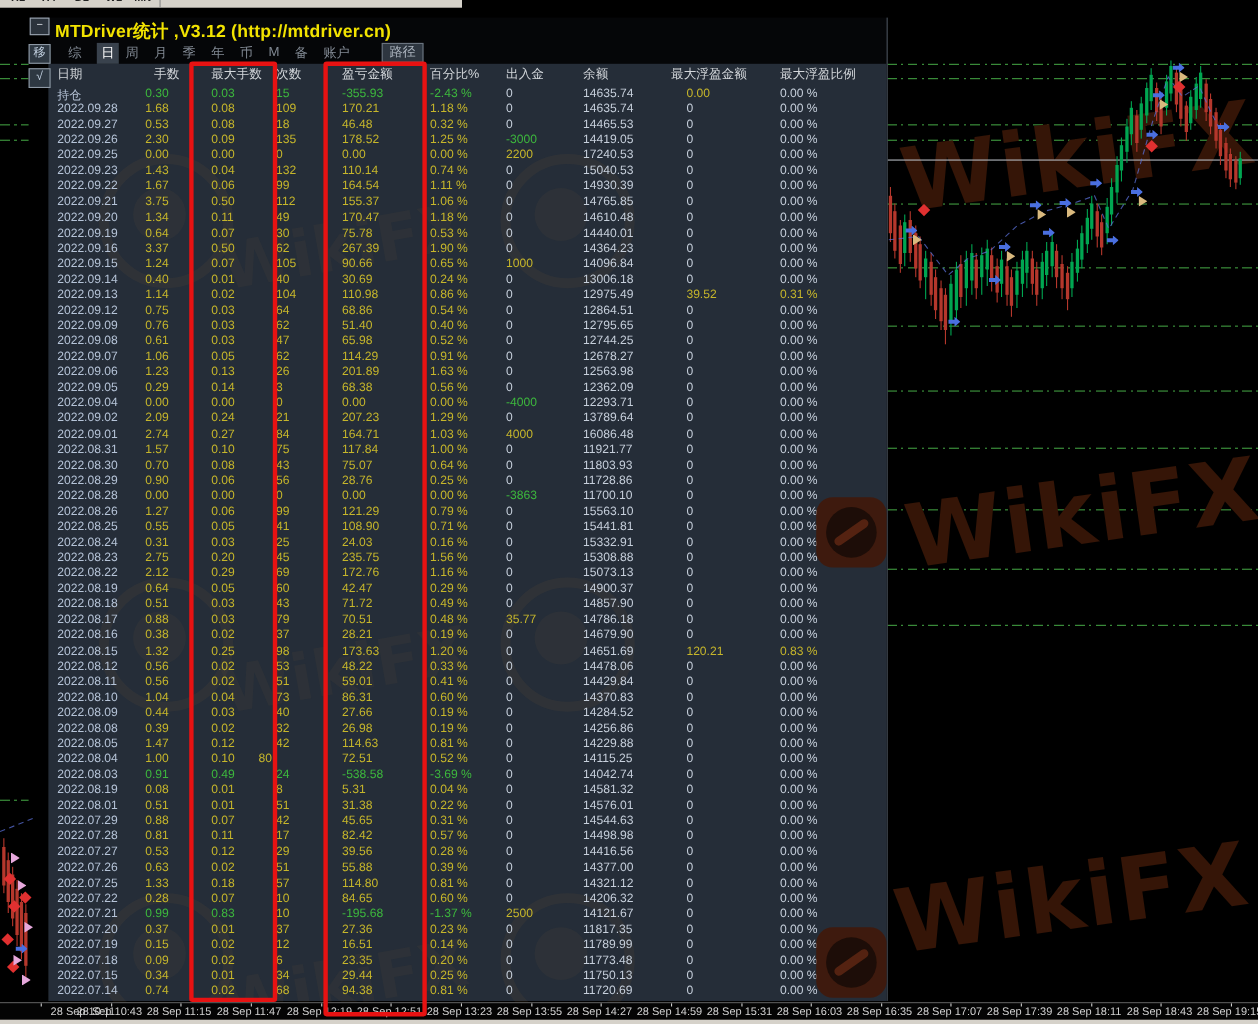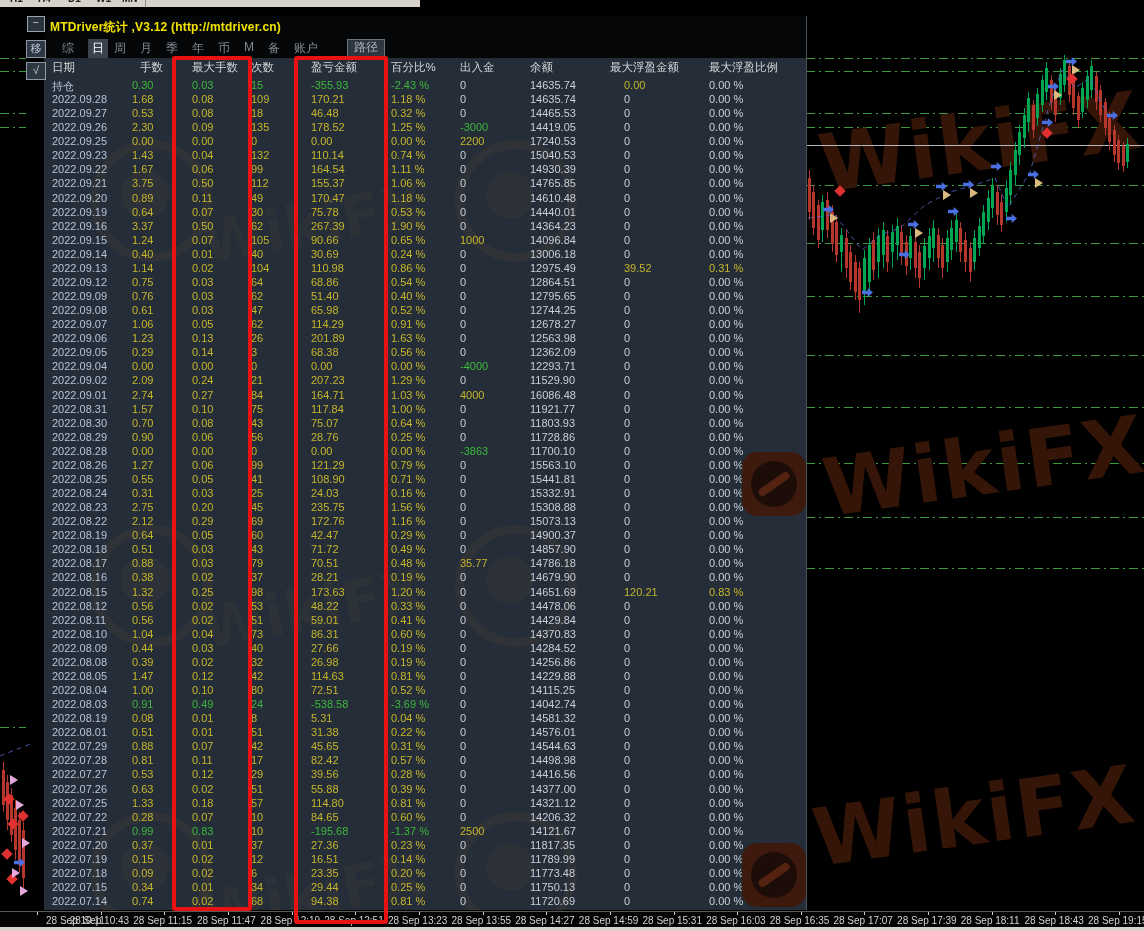--- a/index.html
+++ b/index.html
@@ -4,21 +4,21 @@
 <style>
   html,body{margin:0;padding:0;background:#000;width:1144px;height:931px;overflow:hidden;}
   #app{position:relative;width:1144px;height:931px;background:#000;font-family:"Liberation Sans",sans-serif;}
   
   #toolbar{position:absolute;left:0;top:0;width:420px;height:7px;background:#d6d2ca;overflow:hidden;z-index:5;}
   #toolbar .tf{position:absolute;top:-7px;font-size:10px;font-weight:bold;color:#222;}
   #toolbar .sep{position:absolute;left:145px;top:0;width:1px;height:7px;background:#8a8a8a;}
   
   #panel-bg{position:absolute;left:44px;top:16px;width:762px;height:894px;background:#050608;z-index:10;border-right:1px solid #4a525c;}
   #table-bg{position:absolute;left:44px;top:58px;width:762px;height:852px;background:#252d38;z-index:10;}
-  #title-bar{position:absolute;left:50px;top:19px;z-index:12;color:#f2e300;font-size:12px;font-weight:bold;letter-spacing:.2px;}
+  #title-bar{position:absolute;left:50px;top:19px;z-index:12;color:#f2e300;font-size:16px;font-weight:bold;letter-spacing:.2px;}
   .mini-btn{position:absolute;left:27px;top:16px;width:16px;height:14px;background:#2b333c;border:1px solid #9aa4b0;color:#dfe3e8;font-size:10px;line-height:11px;text-align:center;z-index:12;}
   .side-btn{position:absolute;left:26px;width:18px;height:16px;background:#2e3842;border:1px solid #8d98a4;color:#c2d0e0;font-size:11px;line-height:15px;text-align:center;z-index:12;}
   #menu{position:absolute;left:56px;top:40px;height:18px;z-index:12;}
   .menu-item{position:absolute;top:0;font-size:12px;color:#828a94;white-space:nowrap;}
   .menu-item.active{background:#39424d;color:#fff;padding:1px 4px;top:-1px;}
   #path-btn{position:absolute;left:347px;top:39px;width:36px;height:16px;z-index:12;background:#2e3640;border:1px solid #6a737e;color:#aab2bc;font-size:12px;text-align:center;line-height:15px;}
   
   #headers{position:absolute;left:0;top:60px;z-index:12;width:806px;}
   .hcell{position:absolute;font-size:11.5px;color:#d2d6da;white-space:nowrap;}
   #rows{position:absolute;left:0;top:0;z-index:12;}
@@ -410,21 +410,21 @@
         <div class="cell yellow" style="left: 251px;">112</div>
         <div class="cell yellow" style="left: 311px;">155.37</div>
         <div class="cell yellow" style="left: 391px;">1.06 %</div>
         <div class="cell pale" style="left: 460px;">0</div>
         <div class="cell pale" style="left: 530px;">14765.85</div>
         <div class="cell pale" style="left: 624px;">0</div>
         <div class="cell pale" style="left: 709px;">0.00 %</div>
       </div>
       <div style="position: absolute; top: 191.56px; left: 0px;">
         <div class="cell date" style="left: 52px;">2022.09.20</div>
-        <div class="cell yellow" style="left: 132px;">0.89</div>
+        <div class="cell yellow" style="left: 132px;">1.34</div>
         <div class="cell yellow" style="left: 192px;">0.11</div>
         <div class="cell yellow" style="left: 251px;">49</div>
         <div class="cell yellow" style="left: 311px;">170.47</div>
         <div class="cell yellow" style="left: 391px;">1.18 %</div>
         <div class="cell pale" style="left: 460px;">0</div>
         <div class="cell pale" style="left: 530px;">14610.48</div>
         <div class="cell pale" style="left: 624px;">0</div>
         <div class="cell pale" style="left: 709px;">0.00 %</div>
       </div>
       <div style="position: absolute; top: 205.63px; left: 0px;">
@@ -572,21 +572,21 @@
         <div class="cell pale" style="left: 709px;">0.00 %</div>
       </div>
       <div style="position: absolute; top: 374.47px; left: 0px;">
         <div class="cell date" style="left: 52px;">2022.09.02</div>
         <div class="cell yellow" style="left: 132px;">2.09</div>
         <div class="cell yellow" style="left: 192px;">0.24</div>
         <div class="cell yellow" style="left: 251px;">21</div>
         <div class="cell yellow" style="left: 311px;">207.23</div>
         <div class="cell yellow" style="left: 391px;">1.29 %</div>
         <div class="cell pale" style="left: 460px;">0</div>
-        <div class="cell pale" style="left: 530px;">11529.90</div>
+        <div class="cell pale" style="left: 530px;">13789.64</div>
         <div class="cell pale" style="left: 624px;">0</div>
         <div class="cell pale" style="left: 709px;">0.00 %</div>
       </div>
       <div style="position: absolute; top: 388.54px; left: 0px;">
         <div class="cell date" style="left: 52px;">2022.09.01</div>
         <div class="cell yellow" style="left: 132px;">2.74</div>
         <div class="cell yellow" style="left: 192px;">0.27</div>
         <div class="cell yellow" style="left: 251px;">84</div>
         <div class="cell yellow" style="left: 311px;">164.71</div>
         <div class="cell yellow" style="left: 391px;">1.03 %</div>
@@ -832,21 +832,21 @@
         <div class="cell yellow" style="left: 391px;">0.81 %</div>
         <div class="cell pale" style="left: 460px;">0</div>
         <div class="cell pale" style="left: 530px;">14229.88</div>
         <div class="cell pale" style="left: 624px;">0</div>
         <div class="cell pale" style="left: 709px;">0.00 %</div>
       </div>
       <div style="position: absolute; top: 684.01px; left: 0px;">
         <div class="cell date" style="left: 52px;">2022.08.04</div>
         <div class="cell yellow" style="left: 132px;">1.00</div>
         <div class="cell yellow" style="left: 192px;">0.10</div>
-        <div class="cell yellow" style="left: 251px;">80</div>
+        <div class="cell yellow" style="left: 235px;">80</div>
         <div class="cell yellow" style="left: 311px;">72.51</div>
         <div class="cell yellow" style="left: 391px;">0.52 %</div>
         <div class="cell pale" style="left: 460px;">0</div>
         <div class="cell pale" style="left: 530px;">14115.25</div>
         <div class="cell pale" style="left: 624px;">0</div>
         <div class="cell pale" style="left: 709px;">0.00 %</div>
       </div>
       <div style="position: absolute; top: 698.08px; left: 0px;">
         <div class="cell date" style="left: 52px;">2022.08.03</div>
         <div class="cell green" style="left: 132px;">0.91</div>

